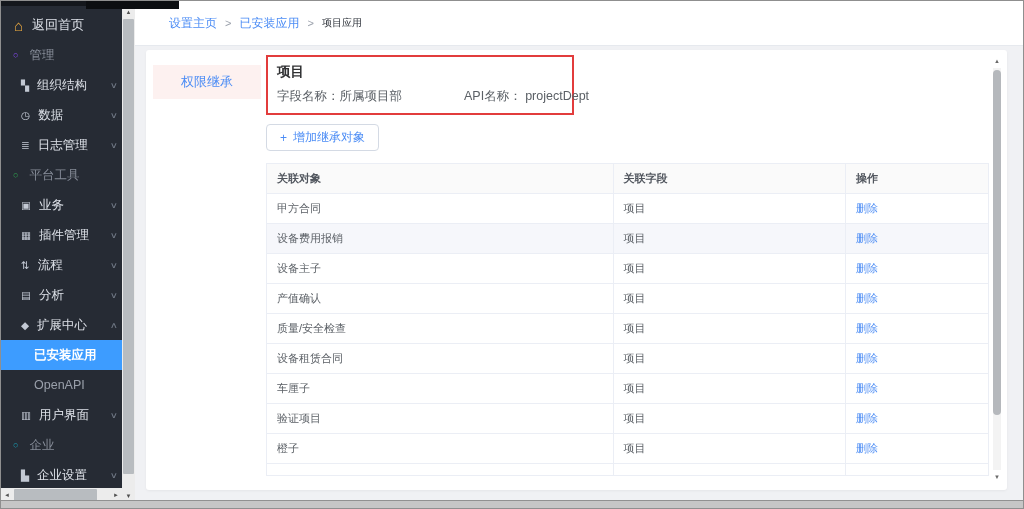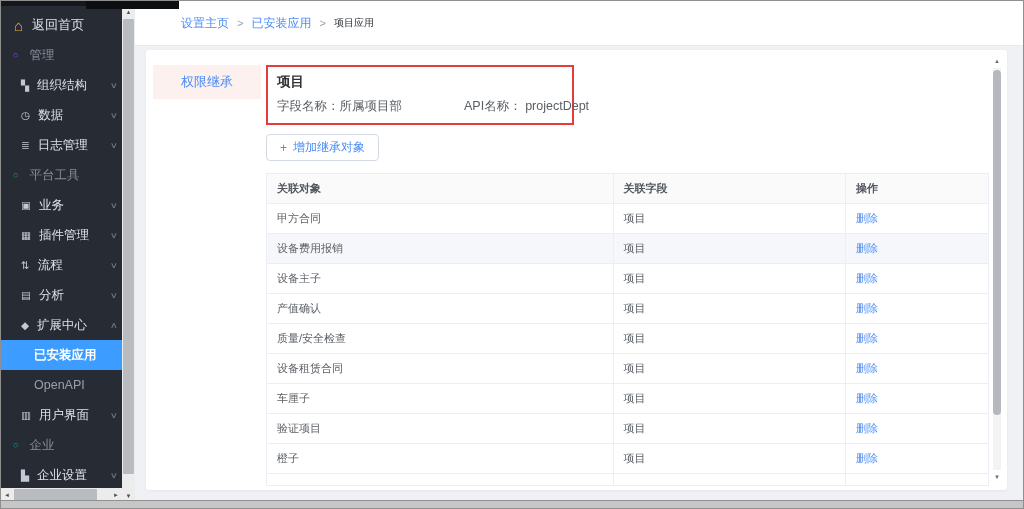--- a/index.html
+++ b/index.html
@@ -45,31 +45,31 @@
   .sb-h .arrow { position:absolute; top:0; width:12px; height:14px; font-size:6px; color:#505050;
                  text-align:center; line-height:14px; cursor:pointer; }
   .sb-h .arrow.left { left:0; }
   .sb-h .arrow.right { right:0; }
   .sb-h .thumb { position:absolute; left:13px; top:1px; width:83px; height:12px;
                  background:#b8bcc0; border-radius:1px; cursor:pointer; }
 
   
   .content { position:absolute; left:134px; top:0; width:889px; height:501px; background:#f0f1f4; }
   .breadcrumb-bar { height:45px; background:#ffffff; border-bottom:1px solid #e6e9ee;
-                    display:flex; align-items:center; padding-left:46px; }
+                    display:flex; align-items:center; padding-left:34px; }
   .crumb-link { color:#4b8cf5; font-size:12px; text-decoration:none; cursor:pointer; }
   .crumb-sep { color:#9aa0ab; font-size:11px; margin:0 8px; }
   .crumb-current { color:#2b3038; font-size:10px; }
 
   .card { position:absolute; left:11px; top:49px; width:861px; height:440px;
           background:#ffffff; border-radius:3px; box-shadow:0 1px 3px rgba(0,0,0,.05); overflow:hidden; }
   .perm-tab { position:absolute; left:7px; top:15px; width:108px; height:34px;
               background:#fdf1f0; color:#4b8cf5; font-size:13px;
               display:flex; align-items:center; justify-content:center; cursor:pointer; }
-  .main-pane { position:absolute; left:120px; top:15px; width:668px; }
+  .main-pane { position:absolute; left:120px; top:5px; width:668px; }
 
   .red-box { width:308px; border:2px solid #e23c3c; padding:6px 9px 8px 9px; background:#fff; }
   .detail-title { font-size:13.5px; font-weight:bold; color:#303133; }
   .detail-row { margin-top:7px; font-size:12.5px; color:#5b6066; white-space:nowrap; }
   .detail-row .api-label { margin-left:62px; }
 
   .add-btn { margin-top:9px; height:27px; padding:0 13px; background:#fff;
              border:1px solid #d4dae4; border-radius:4px; color:#4b8cf5; font-size:12px;
              font-family:inherit; cursor:pointer; display:inline-flex; align-items:center; gap:6px; }
 

